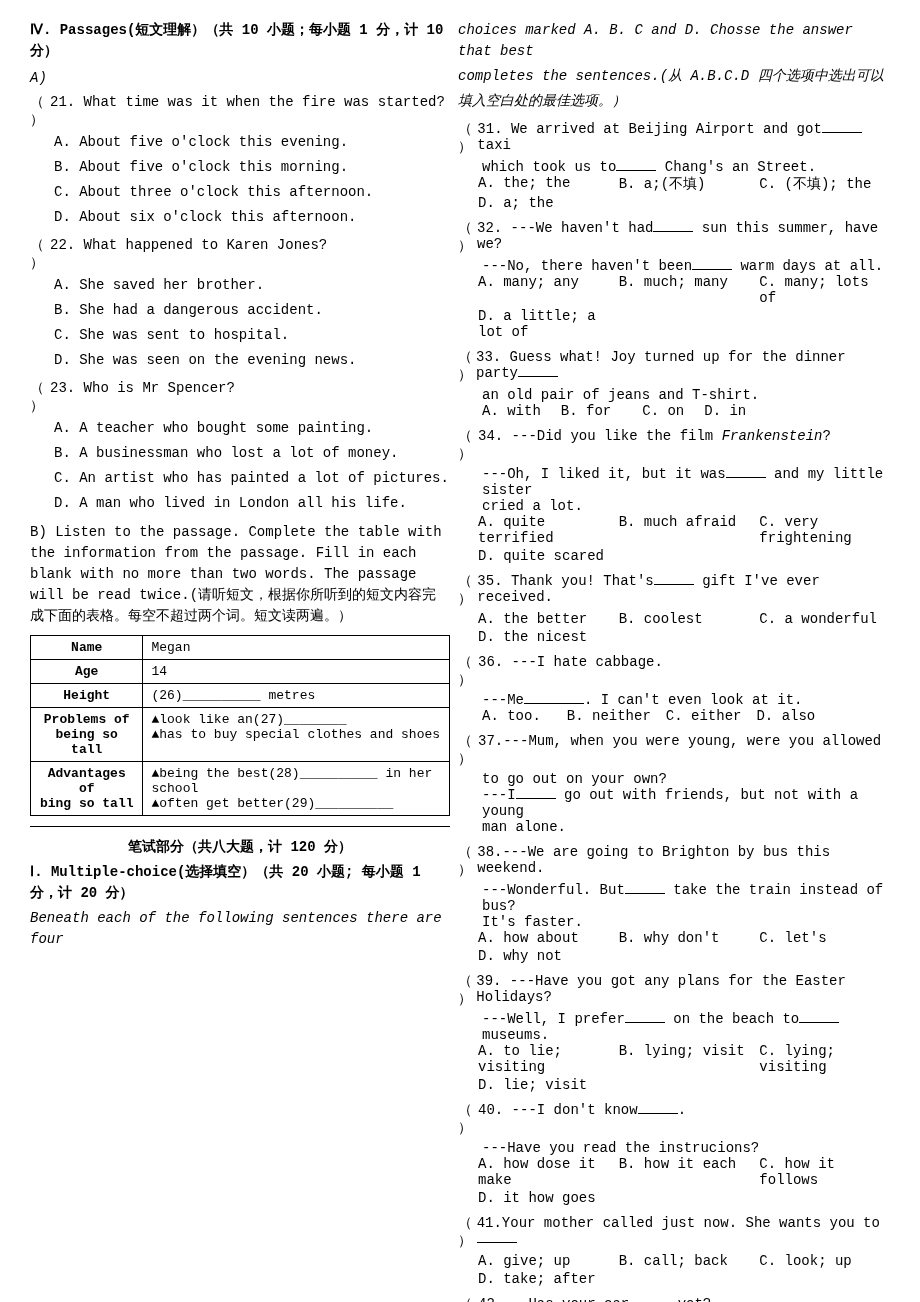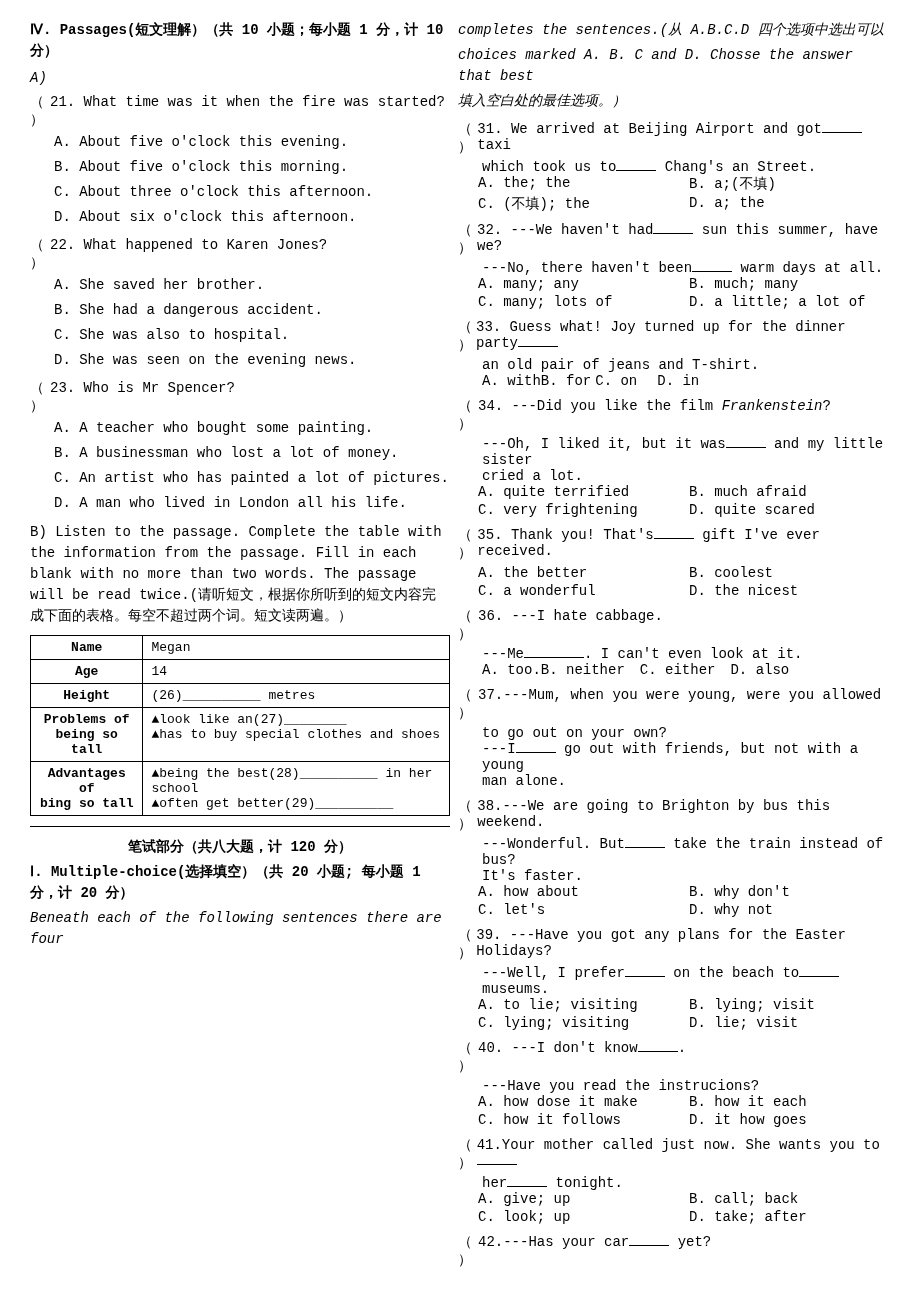--- a/index.html
+++ b/index.html
@@ -55,21 +55,21 @@
     }
     .center-text { text-align: center; }
     .divider-line {
       border-top: 1px solid #000;
       margin: 10px 0;
     }
     .roman-section { margin-bottom: 10px; }
     .sub-section { margin-bottom: 8px; }
     .q-line { display: flex; align-items: baseline; margin-bottom: 3px; }
     .indent { margin-left: 24px; }
-    .two-col-options { display: grid; grid-template-columns: 1fr 1fr; gap: 2px 10px; margin-left: 20px; }
+    .two-col-options { display: grid; grid-template-columns: 1fr 1fr 1fr; gap: 2px 10px; margin-left: 20px; }
     .header-right { margin-bottom: 8px; line-height: 1.6; }
   </style>
 </head>
 <body>
 
 <div class="page">
 
   <div class="left-col">
 
     <div class="roman-section">
@@ -92,21 +92,21 @@
         </div>
 
         <div class="question-block">
           <div class="q-line">
             <span class="bracket">（ ）</span>
             <span>22. What happened to Karen Jones?</span>
           </div>
           <div class="indent">
             <p>A. She saved her brother.</p>
             <p>B. She had a dangerous accident.</p>
-            <p>C. She was also to hospital.</p>
+            <p>C. She was sent to hospital.</p>
             <p>D. She was seen on the evening news.</p>
           </div>
         </div>
 
         <div class="question-block">
           <div class="q-line">
             <span class="bracket">（ ）</span>
             <span>23. Who is Mr Spencer?</span>
           </div>
           <div class="indent">
@@ -148,22 +148,22 @@
     </div>
 
     <div class="divider-line"></div>
     <p class="center-text bold">笔试部分（共八大题，计 120 分）</p>
     <p class="bold">Ⅰ. Multiple-choice(选择填空）（共 20 小题; 每小题 1 分，计 20 分）</p>
     <p class="italic">Beneath each of the following sentences there are four</p>
   </div>
 
   <div class="right-col">
     <div class="header-right">
+      <p class="italic">choices marked A. B. C and D. Chosse the answer that best</p>
       <p class="italic">completes the sentences.(从 A.B.C.D 四个选项中选出可以</p>
-      <p class="italic">choices marked A. B. C and D. Chosse the answer that best</p>
       <p class="italic">填入空白处的最佳选项。）</p>
     </div>
 
     <div class="question-block">
       <div class="q-line">
         <span class="bracket">（ ）</span>
         <span>31. We arrived at Beijing Airport and got<span class="answer-blank"></span> taxi</span>
       </div>
       <div class="indent">which took us to<span class="answer-blank"></span> Chang's an Street.</div>
       <div class="two-col-options">
@@ -188,22 +188,22 @@
       </div>
     </div>
 
     <div class="question-block">
       <div class="q-line">
         <span class="bracket">（ ）</span>
         <span>33. Guess what! Joy turned up for the dinner party<span class="answer-blank"></span></span>
       </div>
       <div class="indent">an old pair of jeans and T-shirt.</div>
       <div class="q-line indent">
-        <span style="">A. with</span>
-        <span style="margin-right:4px;">B. for</span>
+        <span style="margin-right:20px;">A. with</span>
+        <span style="margin-right:31px;">B. for</span>
         <span style="margin-right:20px;">C. on</span>
         <span>D. in</span>
       </div>
     </div>
 
     <div class="question-block">
       <div class="q-line">
         <span class="bracket">（ ）</span>
         <span>34. ---Did you like the film <em>Frankenstein</em>?</span>
       </div>
@@ -230,21 +230,21 @@
       </div>
     </div>
 
     <div class="question-block">
       <div class="q-line">
         <span class="bracket">（ ）</span>
         <span>36. ---I hate cabbage.</span>
       </div>
       <div class="indent">---Me<span class="answer-blank" style="min-width:60px;"></span>. I can't even look at it.</div>
       <div class="q-line indent">
-        <span style="margin-right:0;">A. too.</span>
+        <span style="margin-right:26px;">A. too.</span>
         <span style="margin-right:15px;">B. neither</span>
         <span style="margin-right:15px;">C. either</span>
         <span>D. also</span>
       </div>
     </div>
 
     <div class="question-block">
       <div class="q-line">
         <span class="bracket">（ ）</span>
         <span>37.---Mum, when you were young, were you allowed</span>
@@ -295,21 +295,20 @@
         <div>C. how it follows</div>
         <div>D. it how goes</div>
       </div>
     </div>
 
     <div class="question-block">
       <div class="q-line">
         <span class="bracket">（ ）</span>
         <span>41.Your mother called just now. She wants you to<span class="answer-blank"></span></span>
       </div>
-      <div class="indent">her<span class="answer-blank"></span> tonight.</div>
       <div class="two-col-options">
         <div>A. give; up</div>
         <div>B. call; back</div>
         <div>C. look; up</div>
         <div>D. take; after</div>
       </div>
     </div>
 
     <div class="question-block">
       <div class="q-line">

